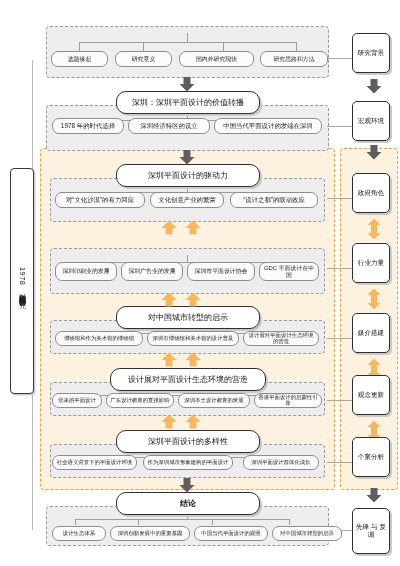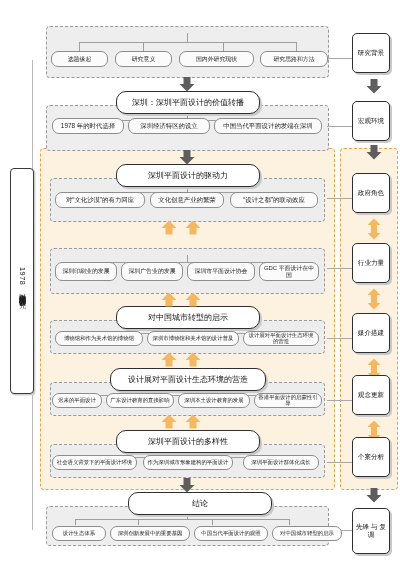--- a/index.html
+++ b/index.html
@@ -309,21 +309,21 @@
       <span>深圳平面设计群体化成长</span>
     </div>
 
   <div class="arrow-down" style="left:179px;top:478px;">
     <svg width="16" height="15" viewBox="0 0 16 15">
         <path d="M4.5 0 H11.5 V7 H15.5 L8 14.5 L0.5 7 H4.5 Z" fill="#5e5e5e"></path>
       </svg>
   </div>
 
   <div class="group" style="left:46px;top:506px;width:281px;height:38px;"></div>
-  <div class="node" style="left:128px;top:492px;width:142px;">
+  <div class="node" style="left:116px;top:492px;width:142px;font-weight:bold;">
     <span>结论</span>
   </div>
   <div class="vline" style="left:187px;top:513px;height:6px;"></div>
   <div class="hline" style="left:75px;top:519px;width:215px;"></div>
   <div class="vline" style="left:75px;top:519px;height:6px;"></div>
   <div class="vline" style="left:138px;top:519px;height:6px;"></div>
   <div class="vline" style="left:212px;top:519px;height:6px;"></div>
   <div class="vline" style="left:289px;top:519px;height:6px;"></div>
   <div class="pill" style="left:52px;top:526px;width:54px;height:15px;">
       <span>设计生态体系</span>

